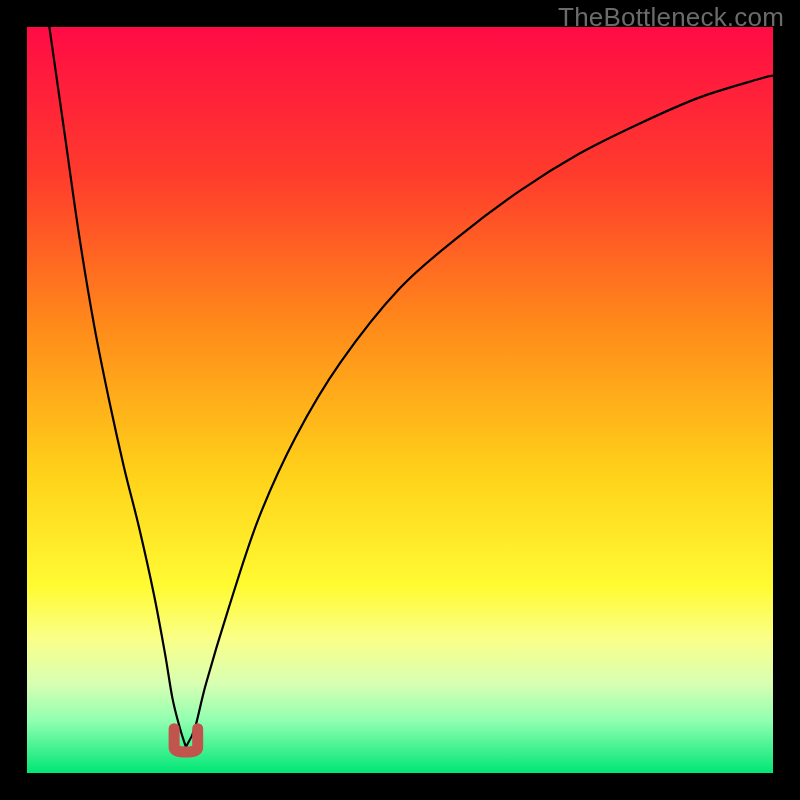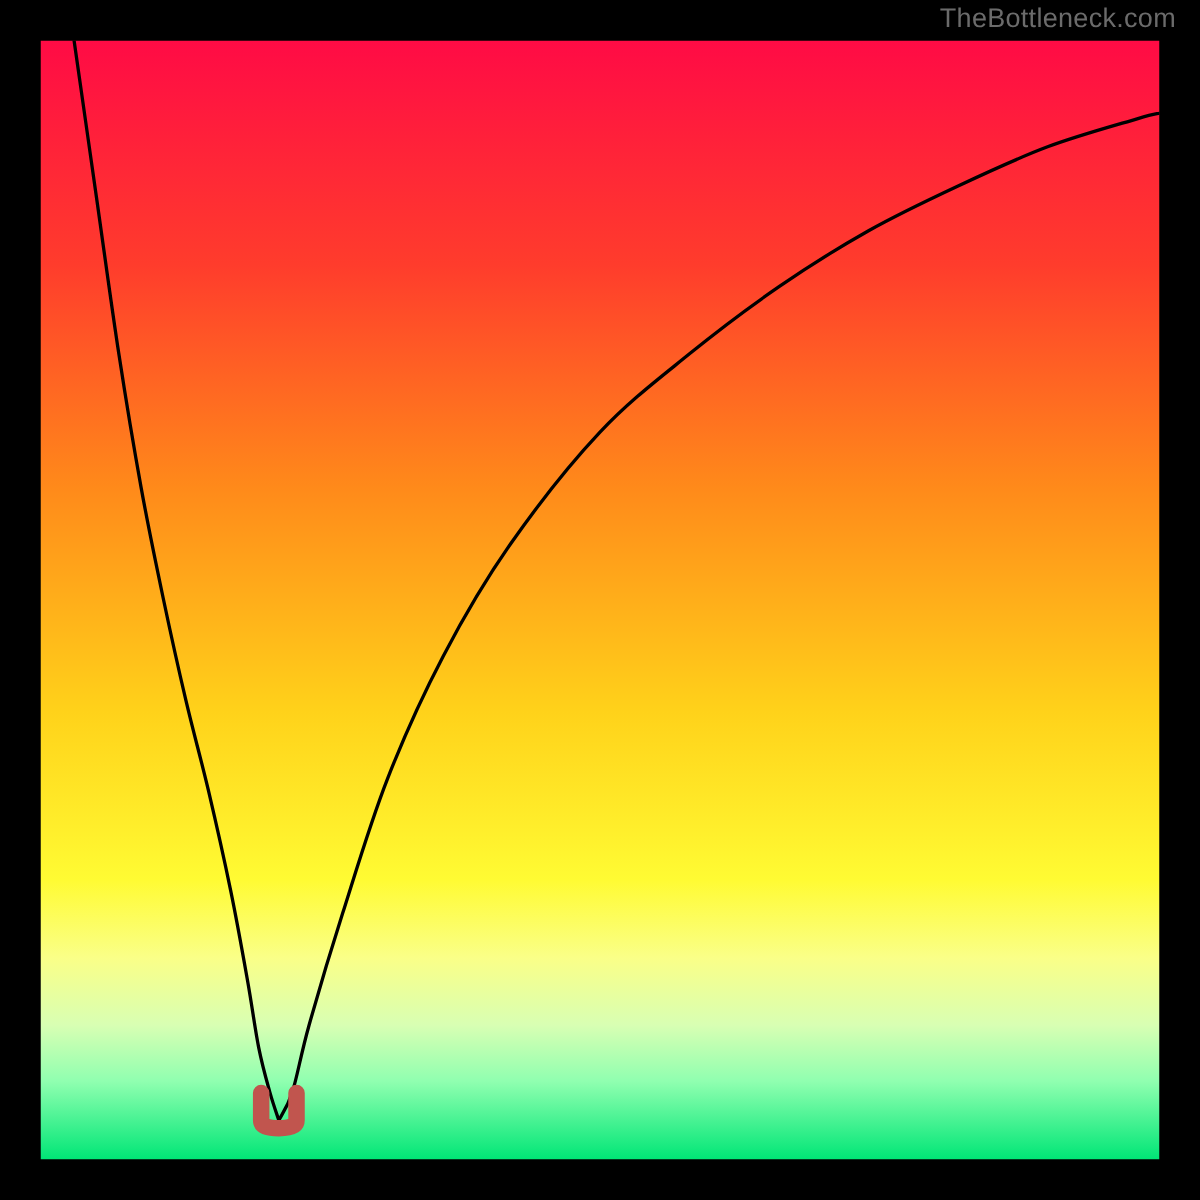--- a/index.html
+++ b/index.html
@@ -16,21 +16,21 @@
     top: 0;
     width: 800px;
     height: 800px;
     background: #000;
   }
   .watermark {
     position: absolute;
     top: 2px;
     right: 16px;
     font-family: Arial, Helvetica, sans-serif;
-    font-size: 18px;
+    font-size: 26px;
     color: #6b6b6b;
     letter-spacing: 0.2px;
     user-select: none;
   }
   svg {
     position: absolute;
     left: 27px;
     top: 27px;
     width: 746px;
     height: 746px;

